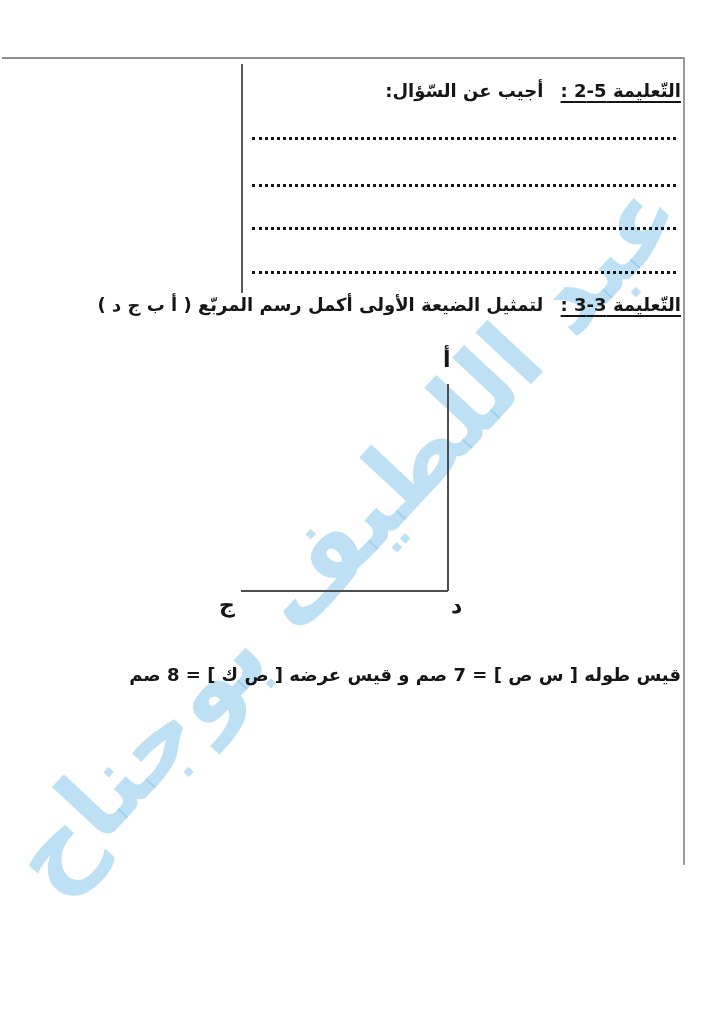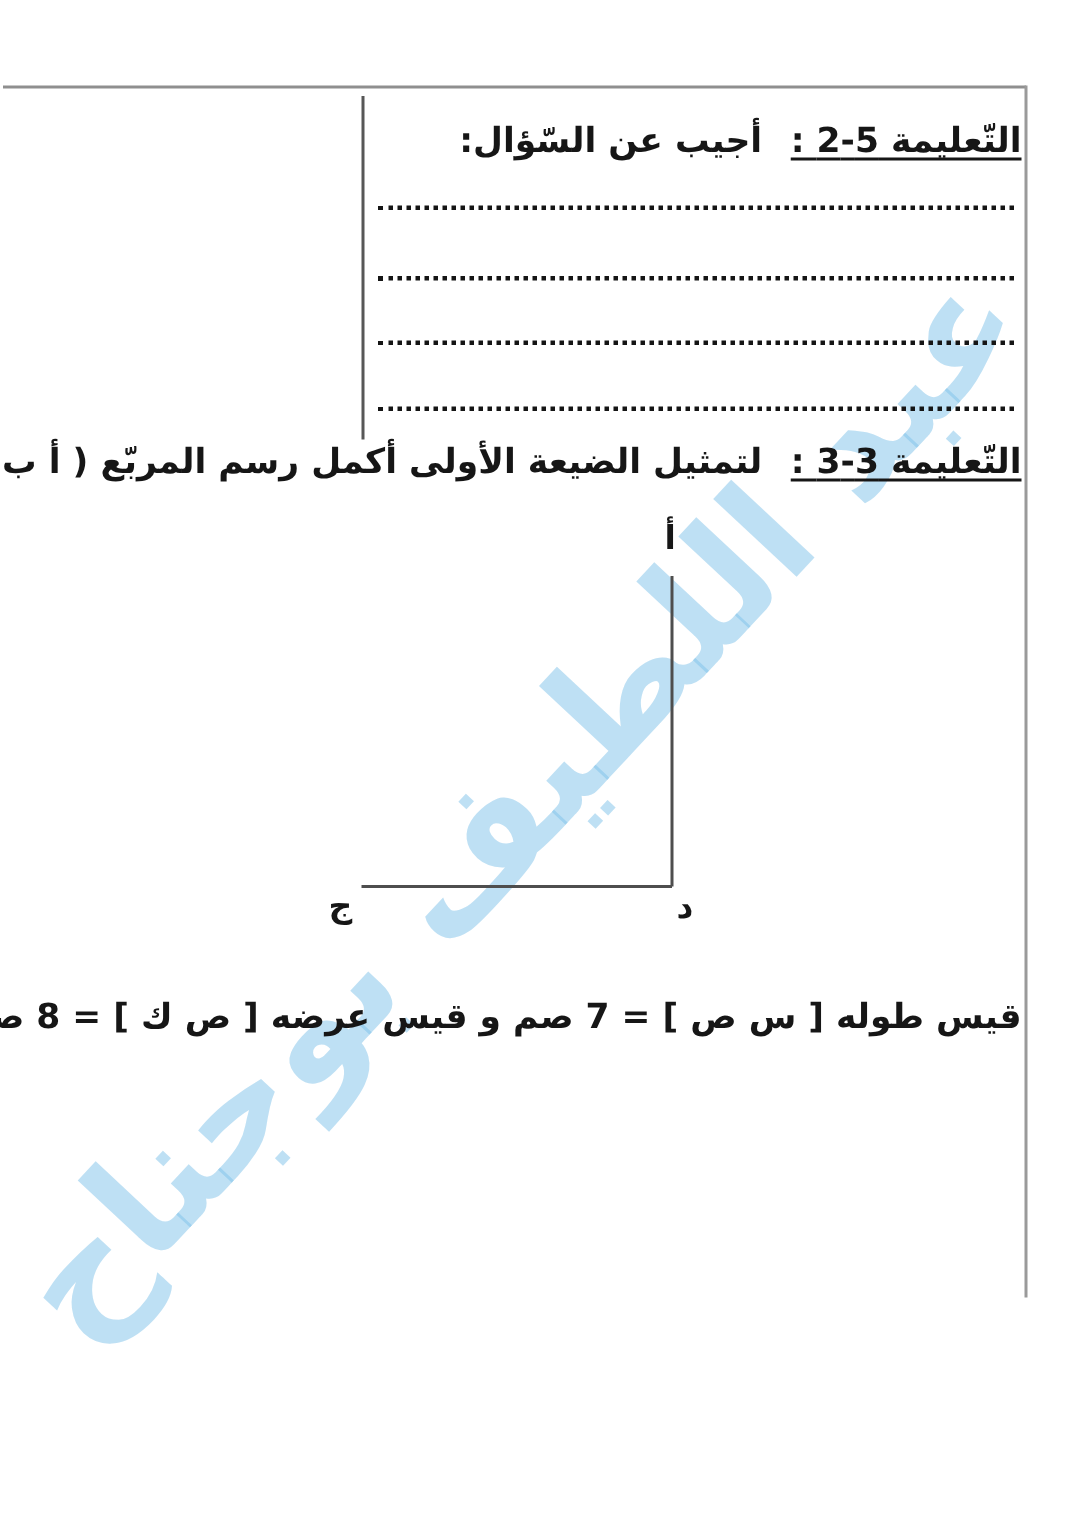--- a/index.html
+++ b/index.html
@@ -18,21 +18,21 @@
     z-index:0;pointer-events:none;line-height:1;
   }
   
   .rule{position:absolute;z-index:1;}
   .rule-top{left:2px;top:57px;width:682px;height:0;border-top:2px solid #8f8f8f;}
   .rule-right{left:683px;top:57px;width:0;height:808px;border-left:2px solid #9a9a9a;}
   .rule-cell{left:241px;top:64px;width:0;height:229px;border-left:2px solid #575757;}
   
   .heading{
     position:absolute;right:39px;z-index:2;direction:rtl;text-align:right;
-    font-size:23px;font-weight:bold;line-height:1.35;white-space:nowrap;
+    font-size:18px;font-weight:bold;line-height:1.35;white-space:nowrap;
   }
   .h-label{
     text-decoration:underline;text-underline-offset:4px;text-decoration-thickness:2px;
   }
   .h-text{margin-right:11px;}
   .heading-q2{top:79px;}
   .heading-q3{top:293px;}
   .heading-q4-l1{top:630px;}
   .heading-q4-l2{top:663px;}
   

